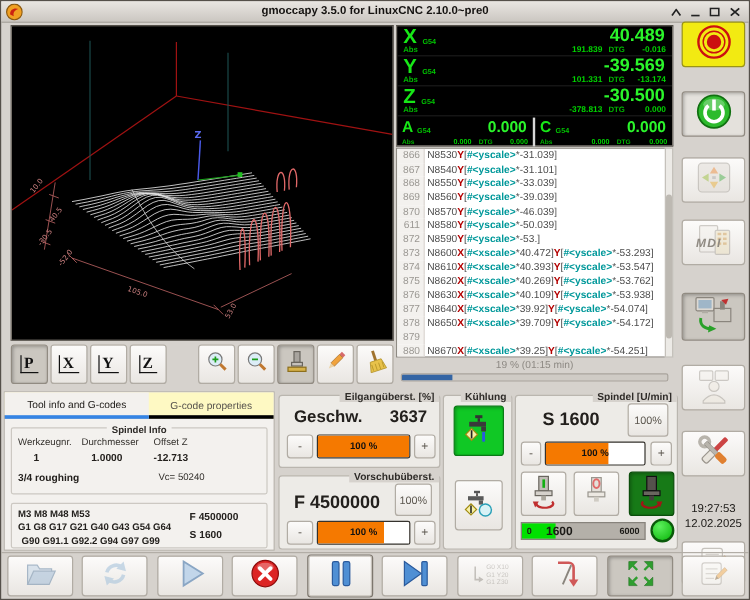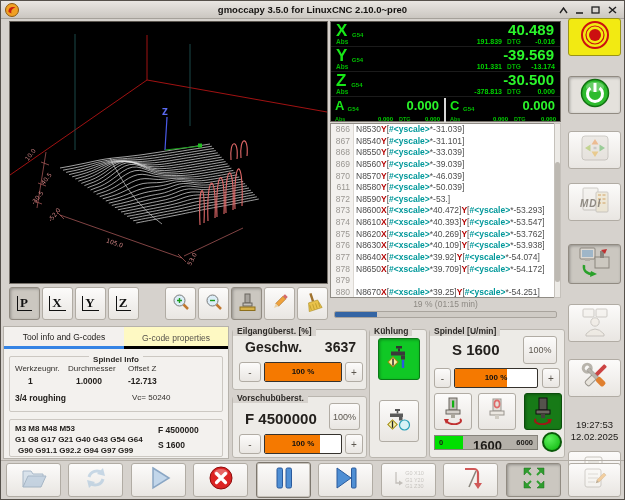--- a/index.html
+++ b/index.html
@@ -42,21 +42,21 @@
   .gc-ln{flex:none;width:23px;padding-right:3px;text-align:right;background:#f3f1ee;
          color:#9a9792;border-right:1px solid #dcd8d3}
   .gc-tx{padding-left:2px;color:#4d4d4d;overflow:hidden}
   .gc-tx .a{color:#b40000;font-weight:bold}
   .gc-tx .v{color:#00989a;font-weight:bold}
   .ptext{position:absolute;text-align:center;color:#8d8983;font-size:8.5px}
   .ptrack{position:absolute;background:#cfcbc5;border:1px solid #a9a49d;border-radius:2px;overflow:hidden}
   .pfill{height:100%;background:#3465a4}
   
   .frame{position:absolute;border:1px solid #bab6af;border-radius:3px;background:#edebe7}
-  .legend{position:absolute;top:-6px;left:0;right:0;text-align:left;line-height:10px}
+  .legend{position:absolute;top:-6px;left:0;right:0;text-align:right;line-height:10px}
   .legend span{background:#d6d2cd;padding:0 4px;font-size:8.5px;font-weight:bold;color:#2e2b28}
   .bigtxt{position:absolute;font-size:14px;font-weight:bold;color:#23201d}
   .slider{position:absolute;height:20px;background:#fff;border:1px solid #35322d;border-radius:2px;overflow:hidden}
   .sfill{position:absolute;left:0;top:0;bottom:0;background:#f57900}
   .slbl{position:relative;text-align:center;font-size:8px;font-weight:bold;color:#111;line-height:18px}
   .sbtn{position:absolute;width:20px;height:20px;font-size:10px;color:#5c574f}
   .rbtn{font-size:9px;color:#5c574f}
   
   .tab{position:absolute;top:0;height:22px;display:flex;align-items:center;justify-content:center;
        font-size:8.5px;color:#56524c}
@@ -443,21 +443,21 @@
             <rect x="7" y="15" width="14" height="4" fill="#6a665f" stroke="#111"></rect>
             <rect x="12" y="19" width="4" height="4" fill="#45423d"></rect>
         <path d="M7,24 a7,3.5 0 1 0 13,1.5" stroke="#a01616" stroke-width="2" fill="none"></path>
             <polygon points="23,24 18,24 21,29" fill="#a01616"></polygon>
       </svg></span>
     </div>
 
     <div style="position:absolute;left:4px;top:105px;width:104px;height:15px;background:#b4b0a9;border:1px solid #87837c;overflow:hidden">
       <div style="position: absolute; left: 0px; top: 0px; bottom: 0px; background: rgb(0, 224, 0); width: 27%;"></div>
       <span style="position:absolute;left:4px;top:2px;font-size:7.5px;font-weight:bold;color:#1c1a17">0</span>
-      <span style="position:absolute;left:38px;top:2px;font-size:13px;font-weight:bold;color:#1c1a17">1600</span>
+      <span style="position:absolute;left:20px;top:2px;font-size:10px;font-weight:bold;color:#1c1a17">1600</span>
       <span style="position:absolute;right:4px;top:2px;font-size:7.5px;font-weight:bold;color:#1c1a17">6000</span>
     </div>
     <div style="position:absolute;left:112px;top:102px;width:20px;height:20px;border-radius:50%;border:2px solid #0a5a0a;background:radial-gradient(circle at 35% 30%,#5cf05c,#0ab50a)"></div>
   </div>
 
   <div>
     <div class="btn" style="left:567px;top:17px;width:53px;height:38px;background:#f2ea12;border-color:#9a9416">
       <span><svg width="32" height="32" viewBox="0 0 32 32">
         <circle cx="16" cy="16" r="13" fill="none" stroke="#cc1010" stroke-width="2"></circle>
         <circle cx="16" cy="16" r="9" fill="none" stroke="#cc1010" stroke-width="1.2"></circle>

